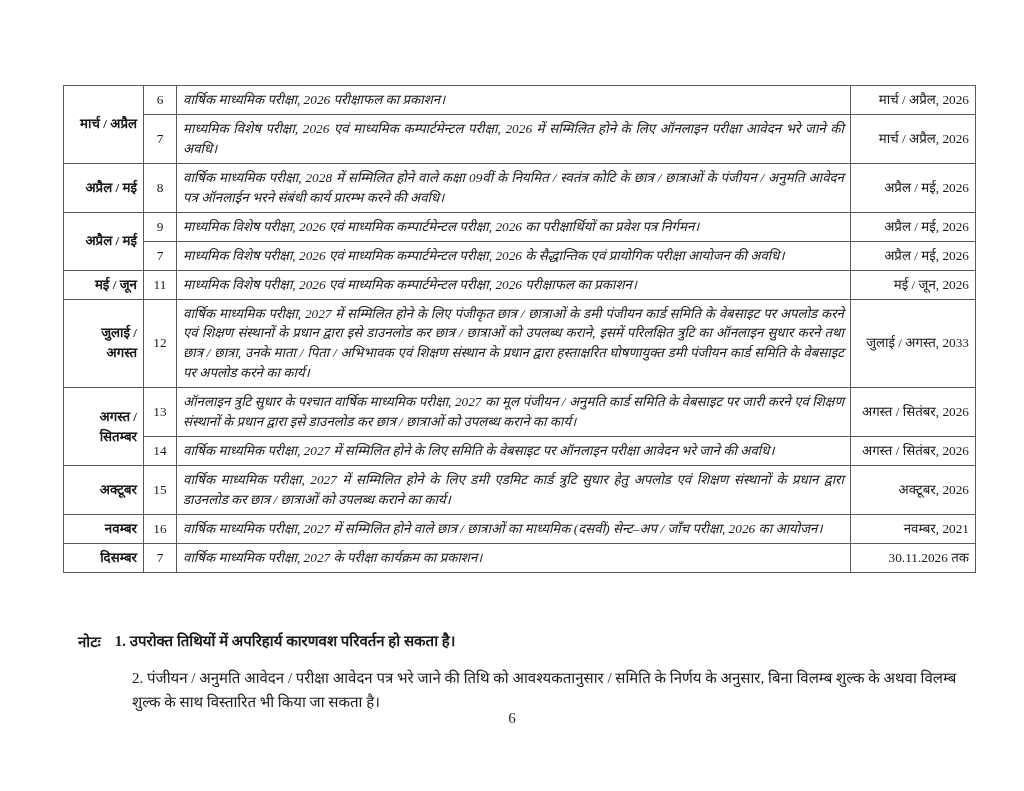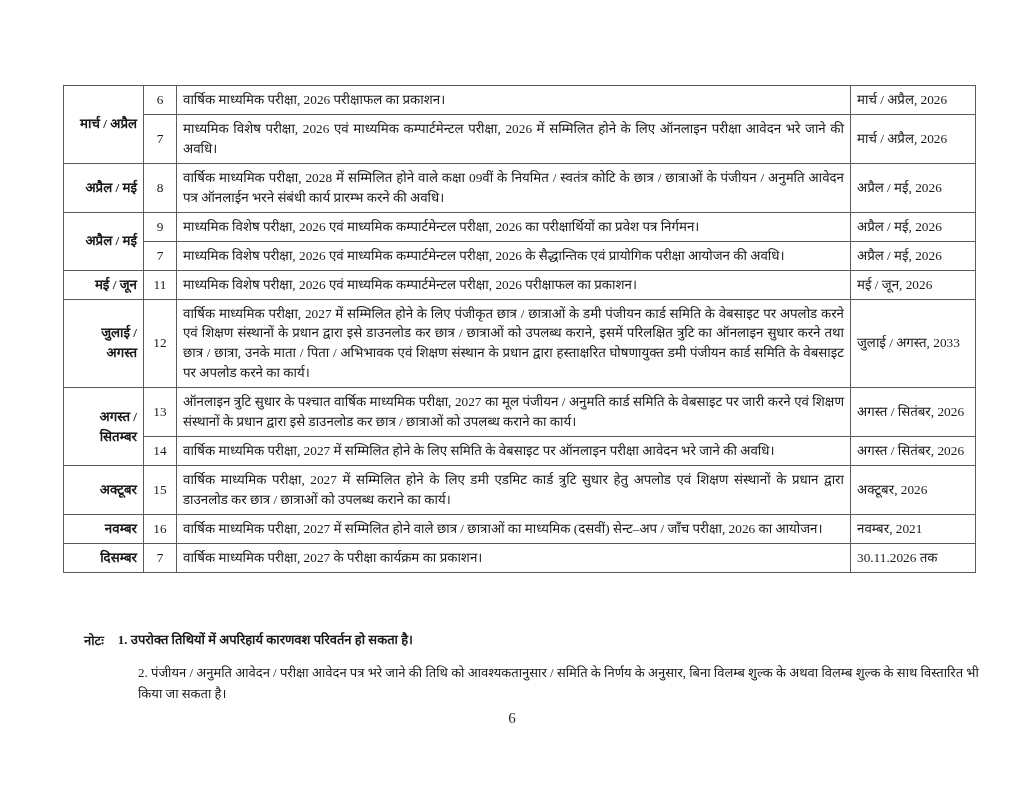--- a/index.html
+++ b/index.html
@@ -50,34 +50,35 @@
   td.sno-cell {
     text-align: center;
     font-size: 13px;
   }
   td.desc-cell {
     text-align: justify;
     text-justify: inter-word;
     padding-left: 8px;
     padding-right: 8px;
     hyphens: none;
+    font-style: italic;
   }
   td.period-cell {
-    text-align: left;
+    text-align: right;
     font-size: 13px;
     line-height: 1.5;
     margin-left: 12px;
   }
 
   #notes {
     position: absolute;
-    left: 84px;
+    left: 78px;
     top: 630px;
     width: 900px;
-    font-size: 13px;
+    font-size: 15px;
     line-height: 1.55;
   }
   .note-row {
     display: flex;
     align-items: flex-start;
   }
   .note-label {
     font-weight: bold;
     white-space: nowrap;
     padding-right: 14px;

